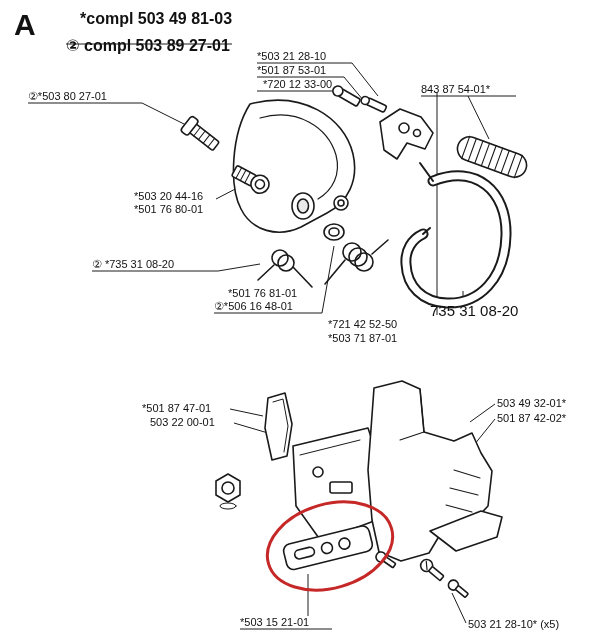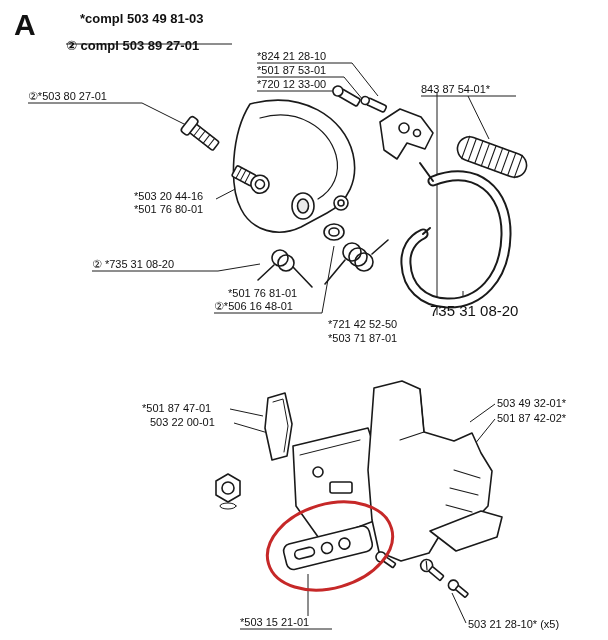--- a/index.html
+++ b/index.html
@@ -14,21 +14,21 @@
   .canvas svg{position:absolute;left:0;top:0;}
   .lbl{
     position:absolute;
     font-size:11px;
     line-height:12px;
     white-space:nowrap;
     color:#111;
   }
   .bold{font-weight:normal;}
   .big-letter{font-size:30px;font-weight:bold;line-height:30px;}
-  .compl{font-size:13px;font-weight:bold;line-height:14px;}
+  .compl{font-size:16px;font-weight:bold;line-height:14px;}
   .lg{font-size:15px;line-height:16px;}
 </style>
 </head>
 <body>
 
 <div class="canvas">
 
   <svg width="608" height="640" viewBox="0 0 608 640">
 
     <g stroke="#1c1c1c" stroke-width="1" fill="none">
@@ -165,23 +165,23 @@
       </g>
     </g>
 
     <ellipse cx="330" cy="546" rx="64" ry="42" fill="none" stroke-width="3" transform="rotate(-16 330 546)" stroke="#c62828"></ellipse>
   </svg>
 
   <div class="lbl big-letter" style="left:14px;top:10px">A</div>
   <div class="lbl compl" style="left:80px;top:12px">*compl 503 49 81-03</div>
   <div class="lbl compl" style="left:66px;top:39px">② compl 503 89 27-01</div>
 
-  <div class="lbl" style="left:257px;top:50px">*824 21 28-10</div>
+  <div class="lbl" style="left:257px;top:50px">*503 21 28-10</div>
   <div class="lbl" style="left:257px;top:64px">*501 87 53-01</div>
-  <div class="lbl" style="left:257px;top:78px">*720 12 33-00</div>
+  <div class="lbl" style="left:263px;top:78px">*720 12 33-00</div>
   <div class="lbl" style="left:421px;top:83px">843 87 54-01*</div>
   <div class="lbl bold" style="left:28px;top:90px">②*503 80 27-01</div>
   <div class="lbl bold" style="left:134px;top:190px">*503 20 44-16</div>
   <div class="lbl" style="left:134px;top:203px">*501 76 80-01</div>
   <div class="lbl" style="left:92px;top:258px">② *735 31 08-20</div>
   <div class="lbl" style="left:228px;top:287px">*501 76 81-01</div>
   <div class="lbl bold" style="left:214px;top:300px">②*506 16 48-01</div>
   <div class="lbl" style="left:328px;top:318px">*721 42 52-50</div>
   <div class="lbl" style="left:328px;top:332px">*503 71 87-01</div>
   <div class="lbl lg" style="left:430px;top:303px">735 31 08-20</div>

